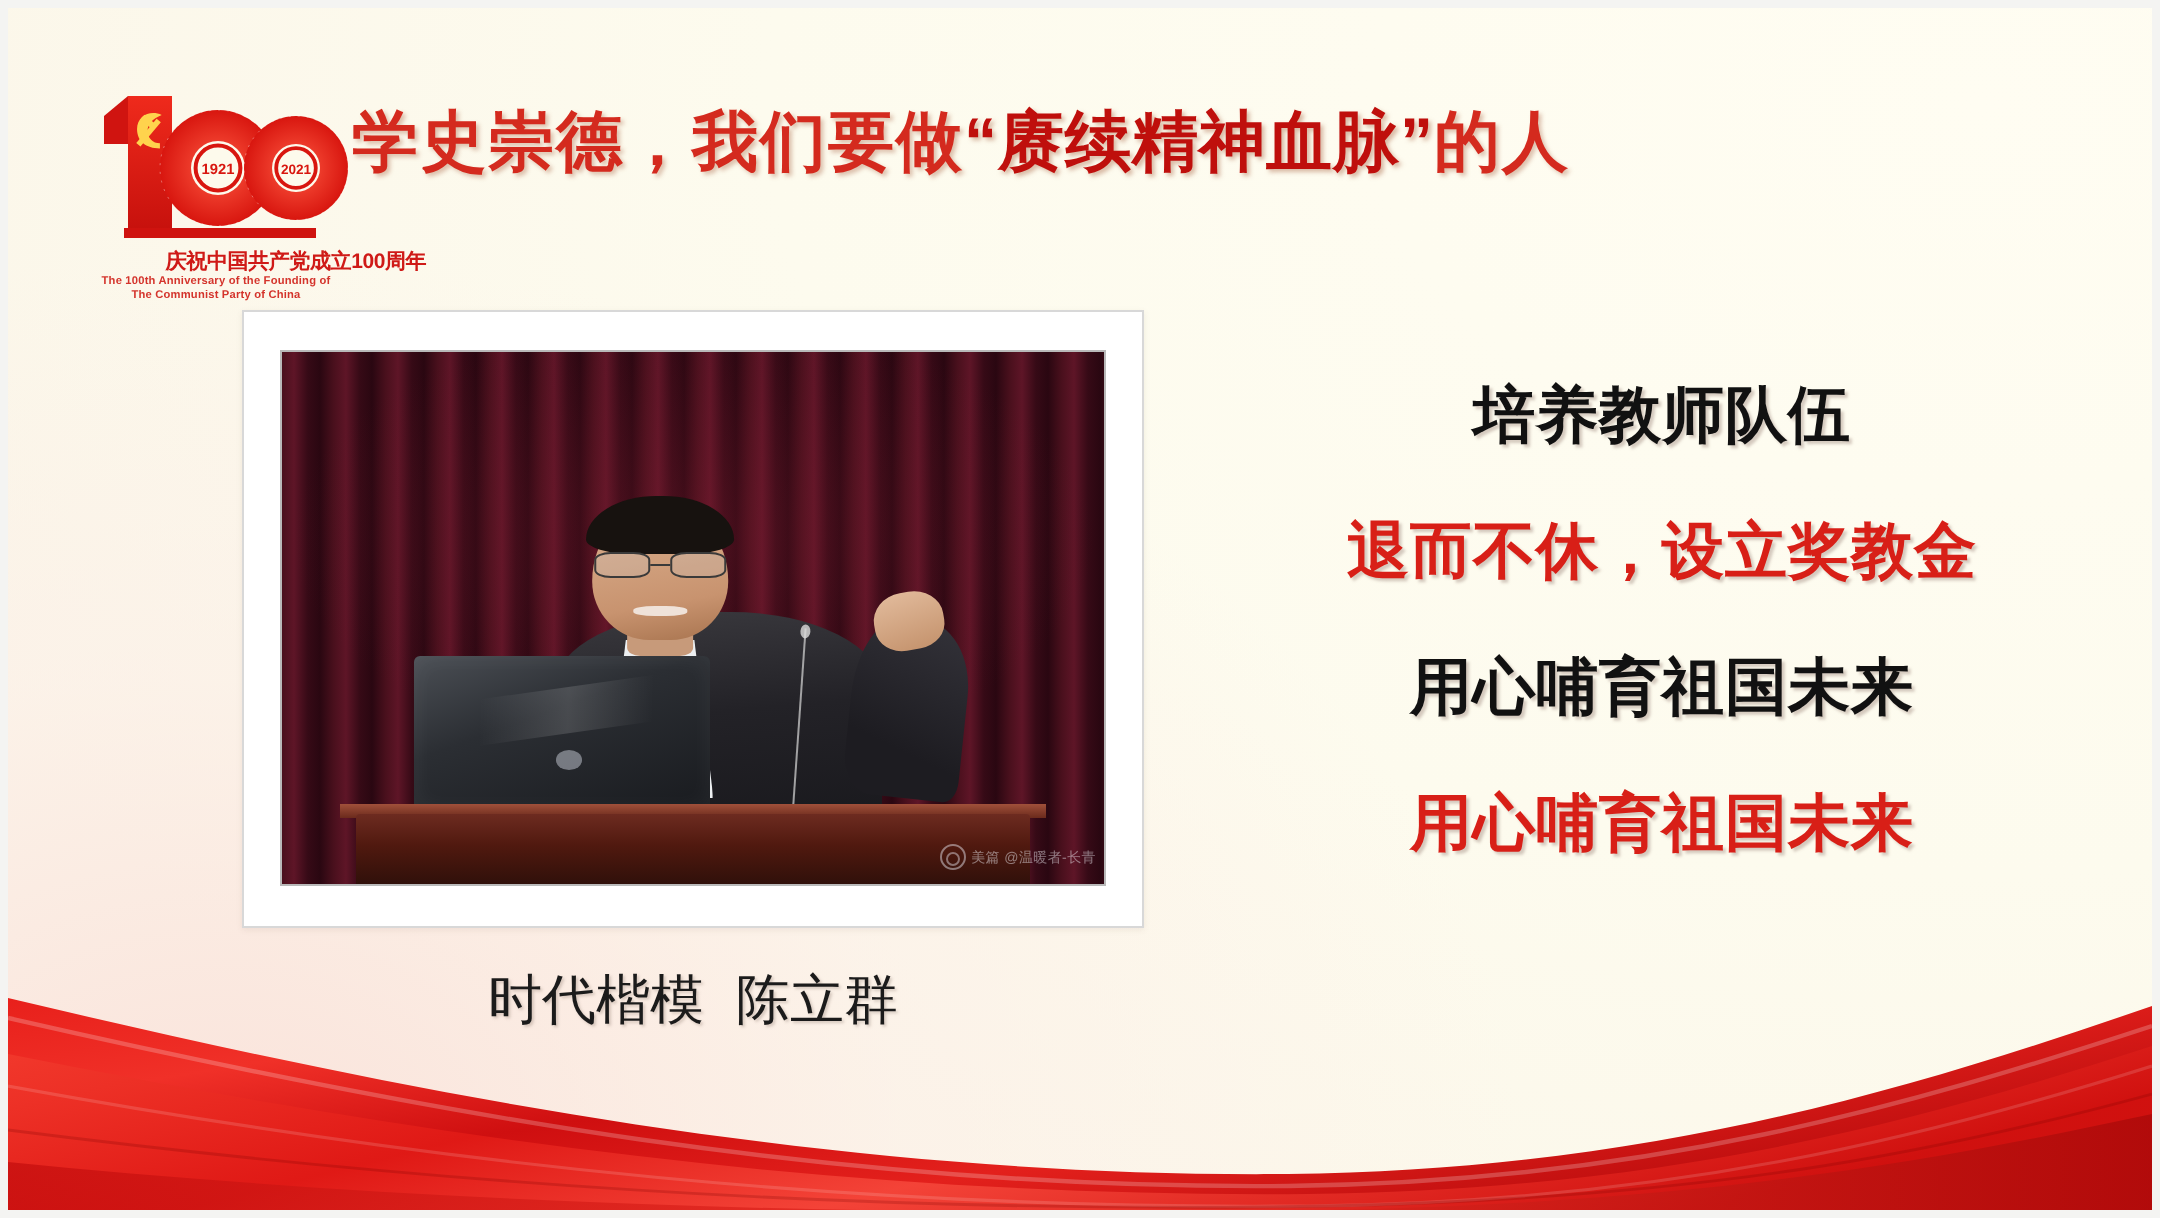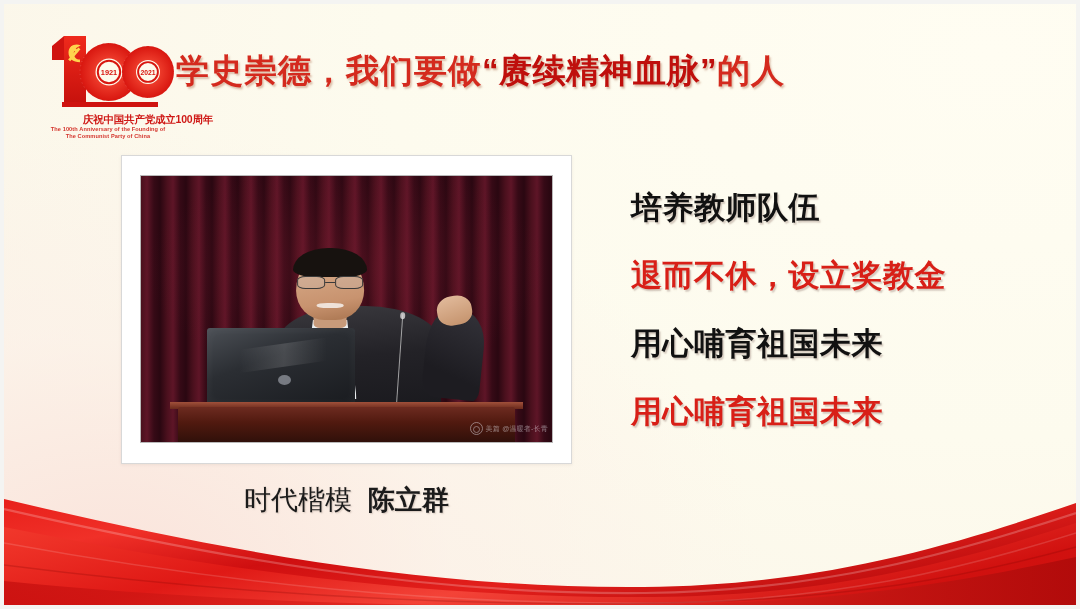--- a/index.html
+++ b/index.html
@@ -30,21 +30,21 @@
     background:
       radial-gradient(ellipse 900px 620px at 10% 95%, rgba(250,226,218,0.95) 0%, rgba(252,238,231,0.55) 38%, rgba(253,250,236,0) 72%),
       radial-gradient(ellipse 1100px 700px at 92% 8%, rgba(255,253,242,1) 0%, rgba(253,251,238,1) 55%, rgba(251,246,233,1) 100%),
       linear-gradient(160deg, #fcf7ea 0%, #fdfcef 45%, #fbf2e9 100%);
   }
 
   
   .emblem {
     position: absolute;
     left: 34px;
-    top: 24px;
+    top: 36px;
     width: 140px;
     height: 104px;
   }
   .emblem svg { display: block; }
   .emblem .cn-line {
     position: absolute;
     left: 0;
     top: 86px;
     width: 140px;
     text-align: center;
@@ -358,30 +358,31 @@
     left: 117px;
     top: 478px;
     width: 451px;
     text-align: center;
     font-size: 27px;
     color: #1b1b1b;
     white-space: nowrap;
     text-shadow: 1px 1px 1.5px rgba(140,120,110,0.35);
   }
   .caption .name {
-    font-weight: bold;
+    font-weight: normal;
     margin-left: 16px;
   }
 
   
   .points {
     position: absolute;
     left: 627px;
     top: 188px;
     width: 400px;
+    text-align: center;
   }
   .points .line {
     font-size: 31px;
     font-weight: bold;
     line-height: 1;
     margin-bottom: 37px;
     white-space: nowrap;
     letter-spacing: 0.5px;
     text-shadow: 1.5px 1.5px 1.5px rgba(150,125,115,0.40);
   }

